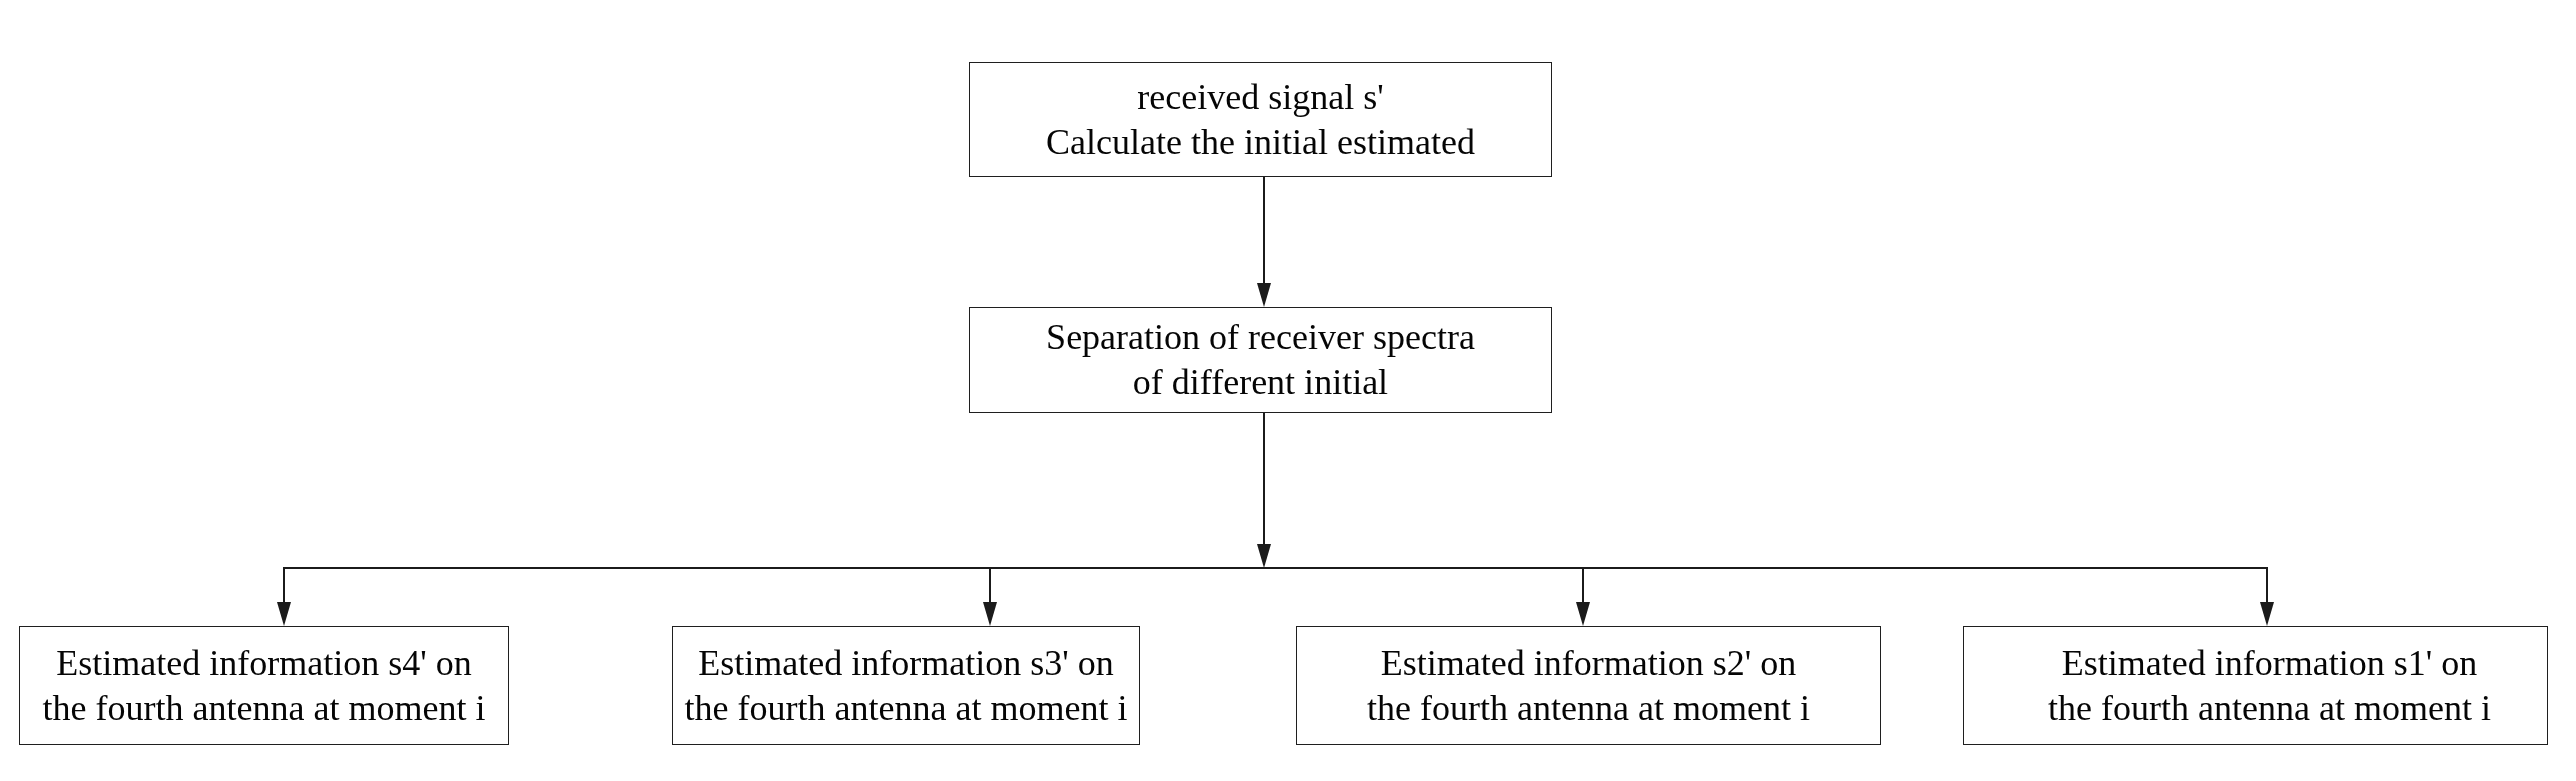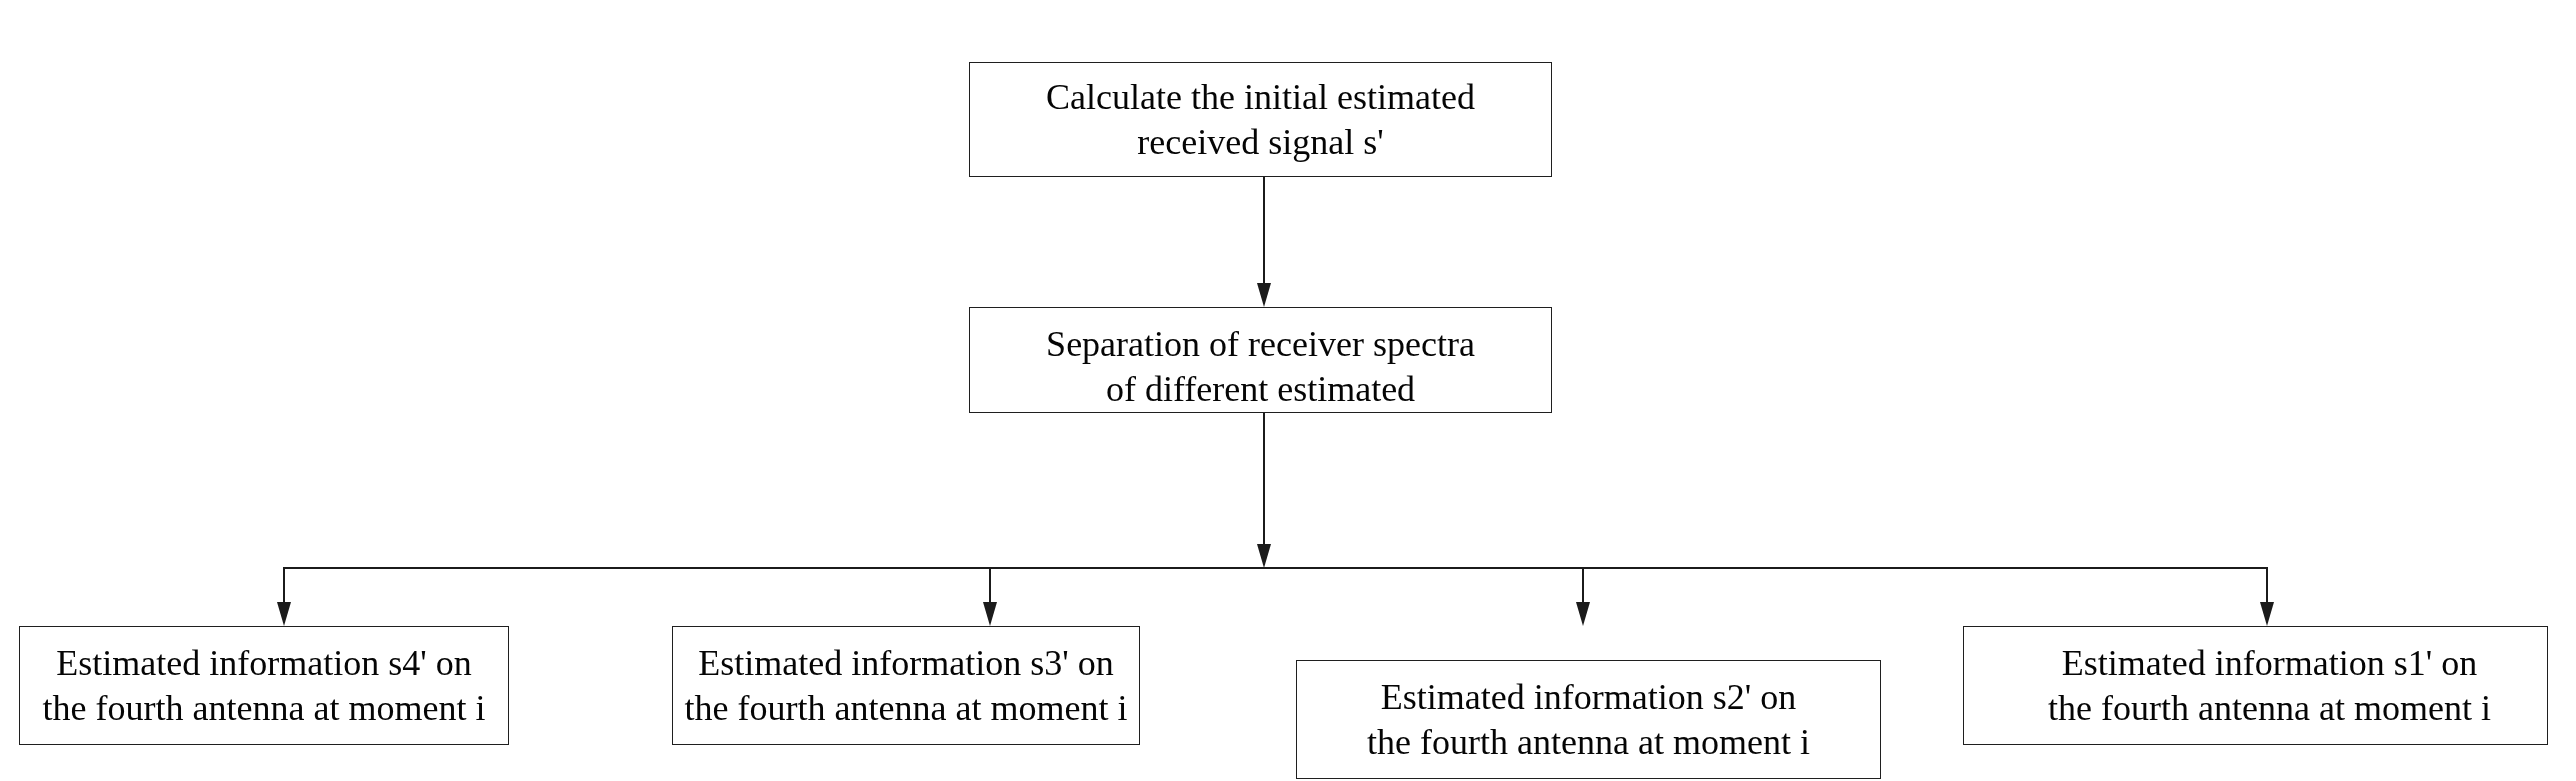--- a/index.html
+++ b/index.html
@@ -27,24 +27,24 @@
     flex-direction: column;
     align-items: center;
     justify-content: center;
     text-align: center;
     font-size: 36px;
     line-height: 45px;
   }
   .node .tline { white-space: nowrap; }
 
   #node-top    { left: 969px; top:  62px; width: 583px; height: 115px; }
-  #node-middle { left: 969px; top: 307px; width: 583px; height: 106px; justify-content: flex-end; }
+  #node-middle { left: 969px; top: 307px; width: 583px; height: 106px; }
   #node-leaf1  { left:   19px; top: 626px; width: 490px; height: 119px; }
   #node-leaf2  { left:  672px; top: 626px; width: 468px; height: 119px; }
-  #node-leaf3  { left: 1296px; top: 660px; width: 585px; height: 119px; }
+  #node-leaf3  { left: 1296px; top: 626px; width: 585px; height: 119px; }
   #node-leaf4  { left: 1963px; top: 626px; width: 585px; height: 119px; padding-left: 28px; }
 
   .vline { position: absolute; width: 1.6px;  background: #1b1b1b; }
   .hline { position: absolute; height: 2.4px; background: #1b1b1b; }
   .arrowhead {
     position: absolute;
     width: 0; height: 0;
     border-left: 7.1px solid transparent;
     border-right: 7.1px solid transparent;
     border-top: 24px solid #1b1b1b;
@@ -67,30 +67,30 @@
   #ahd3{ left: 1576px; top: 602px; }
   #d4  { left: 2266px; top: 569px; height: 35px; }
   #ahd4{ left: 2260px; top: 602px; }
 </style>
 </head>
 <body>
 
 <div class="canvas">
 
   <div class="node" id="node-top">
+    <span class="tline">received signal s'</span>
     <span class="tline">Calculate the initial estimated</span>
-    <span class="tline">received signal s'</span>
   </div>
 
   <div class="vline" id="v1"></div>
   <div class="arrowhead" id="ah1"></div>
 
   <div class="node" id="node-middle">
     <span class="tline">Separation of receiver spectra</span>
-    <span class="tline">of different estimated</span>
+    <span class="tline">of different initial</span>
   </div>
 
   <div class="vline" id="v2"></div>
   <div class="arrowhead" id="ah2"></div>
 
   <div class="hline" id="hbar"></div>
 
   <div class="vline" id="d1"></div>
   <div class="arrowhead" id="ahd1"></div>
   <div class="vline" id="d2"></div>

